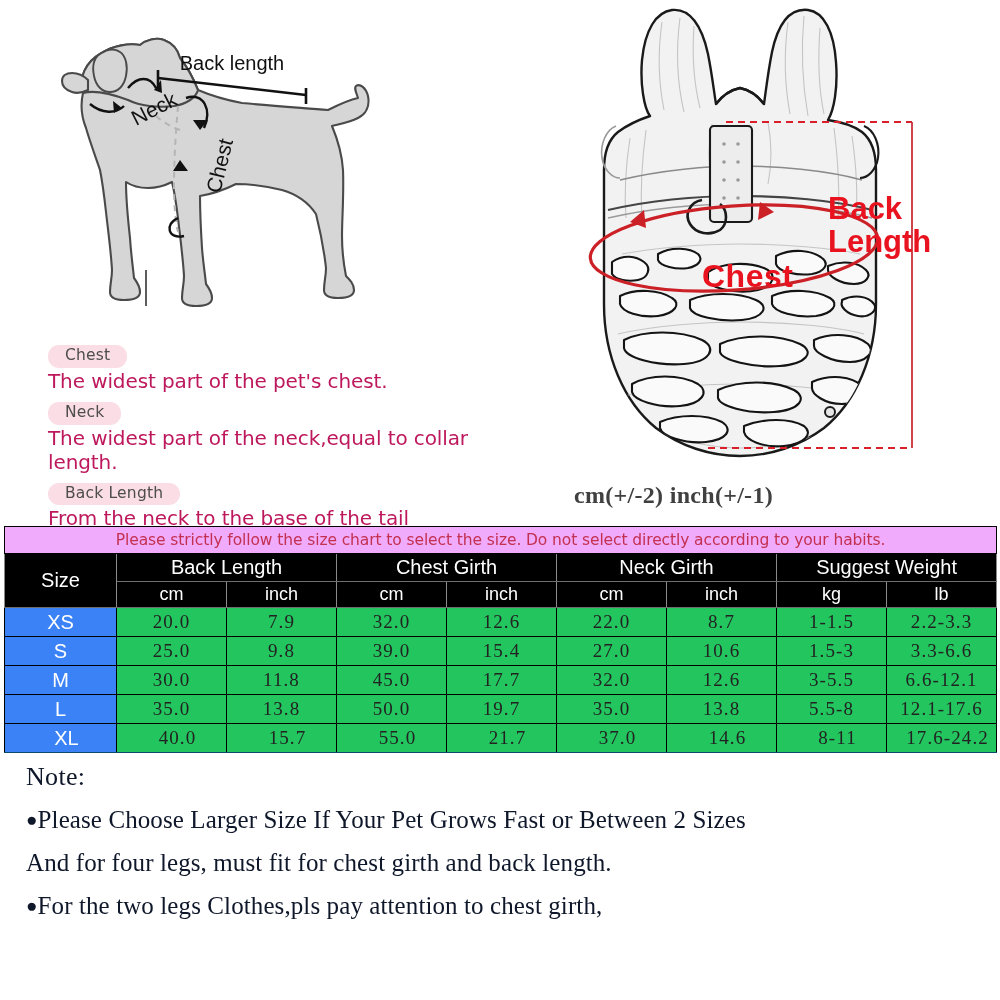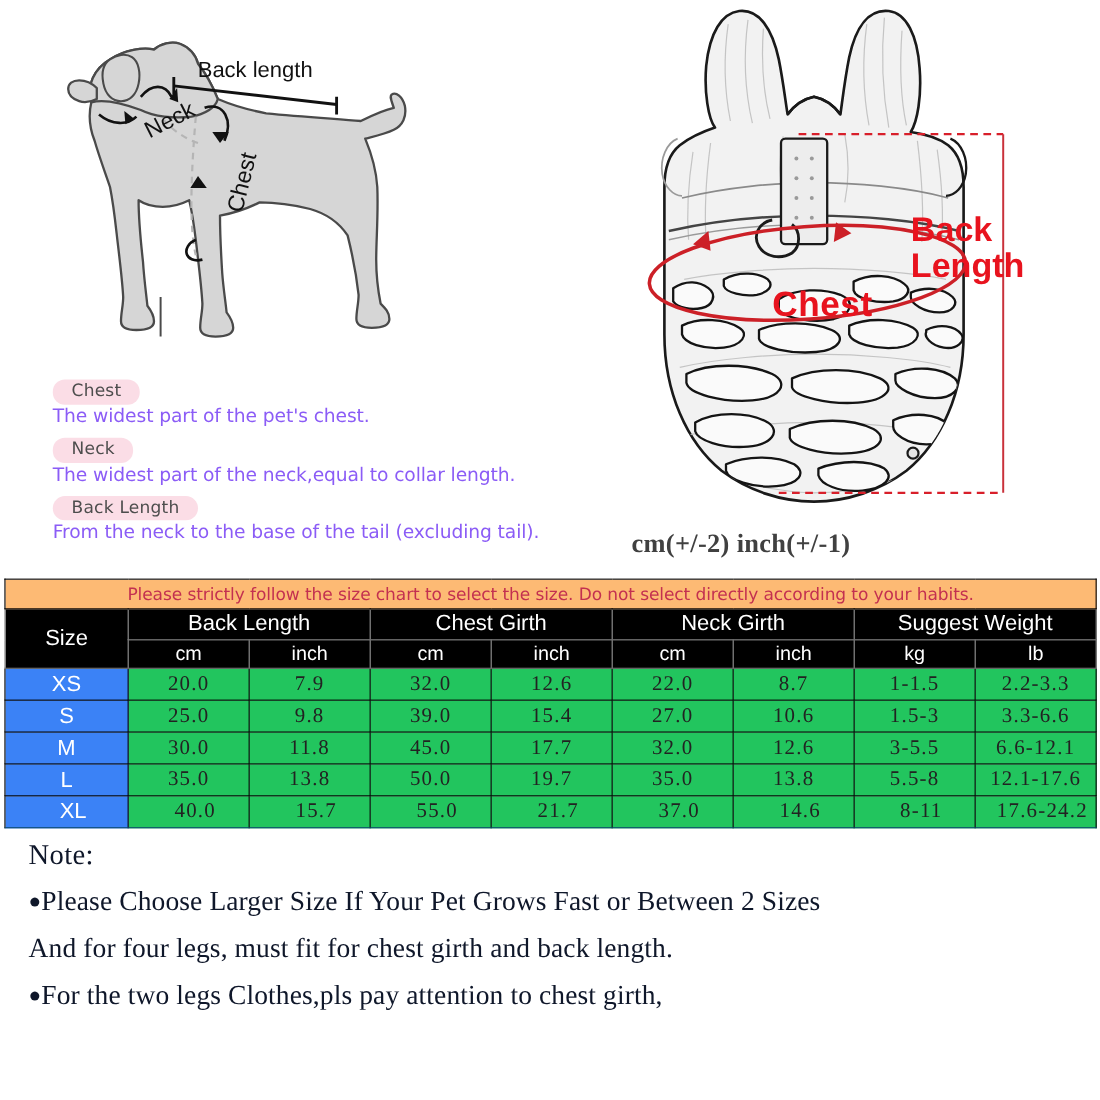--- a/index.html
+++ b/index.html
@@ -43,22 +43,22 @@
     color: #4d4d4d;
     border-radius: 11px;
     padding: 2px 17px 3px 17px;
     font-size: 15.5px;
     font-family: "DejaVu Sans", sans-serif;
     line-height: 1.15;
     letter-spacing: .2px;
   }
   .legend-desc {
     display: block;
-    color: #8b5cf6;
-    font-size: 17px;
+    color: #be185d;
+    font-size: 20px;
     font-family: "DejaVu Sans", sans-serif;
     margin-top: 1px;
     letter-spacing: -0.1px;
   }
 
   
   #jacket-figure {
     position: absolute;
     left: 512px; top: 4px;
     width: 488px; height: 518px;
@@ -106,21 +106,21 @@
     width: 992px;
     table-layout: fixed;
   }
   table.size-table td, table.size-table th {
     border: 1px solid #000;
     padding: 0;
     text-align: center;
     vertical-align: middle;
   }
   .banner-cell {
-    background: #fdba74;
+    background: #f0abfc;
     color: #c33050;
     font-size: 15.5px;
     font-family: "DejaVu Sans", sans-serif;
     height: 26px;
     letter-spacing: -0.1px;
     margin-top: 19px;
   }
   .hdr {
     background: #000000;
     color: #ffffff;

